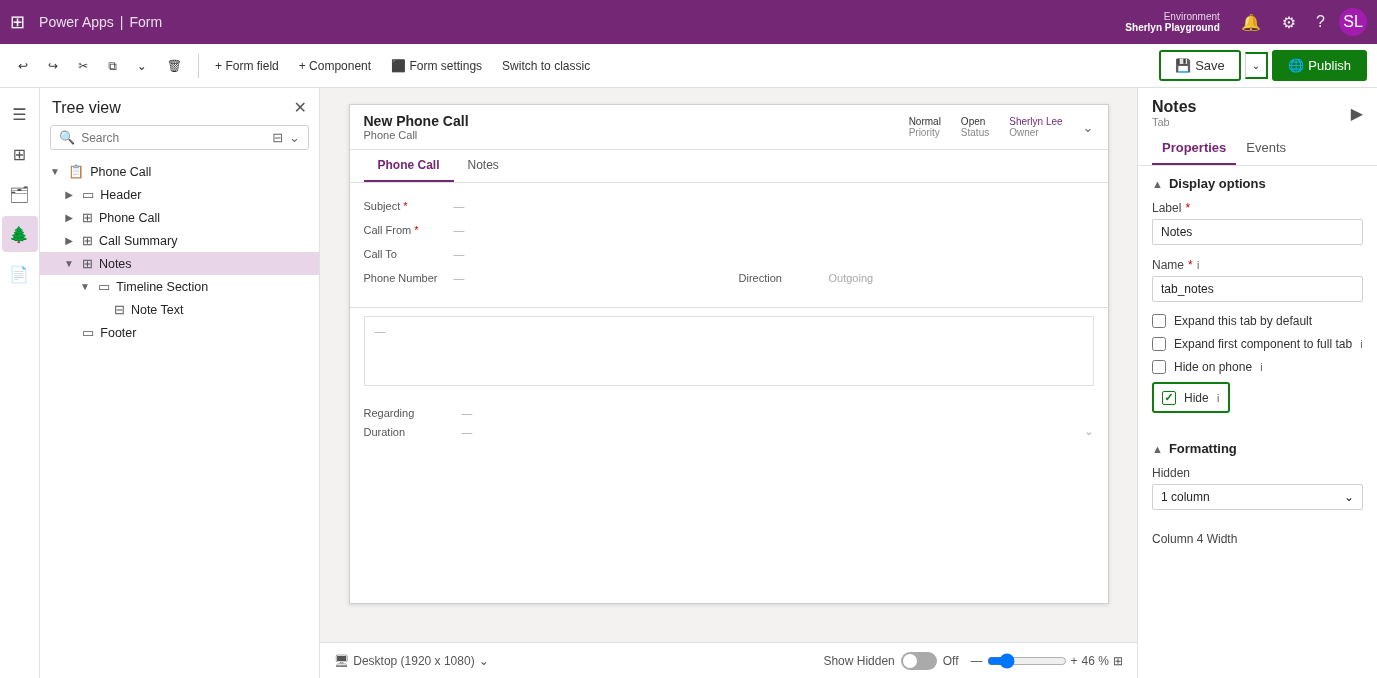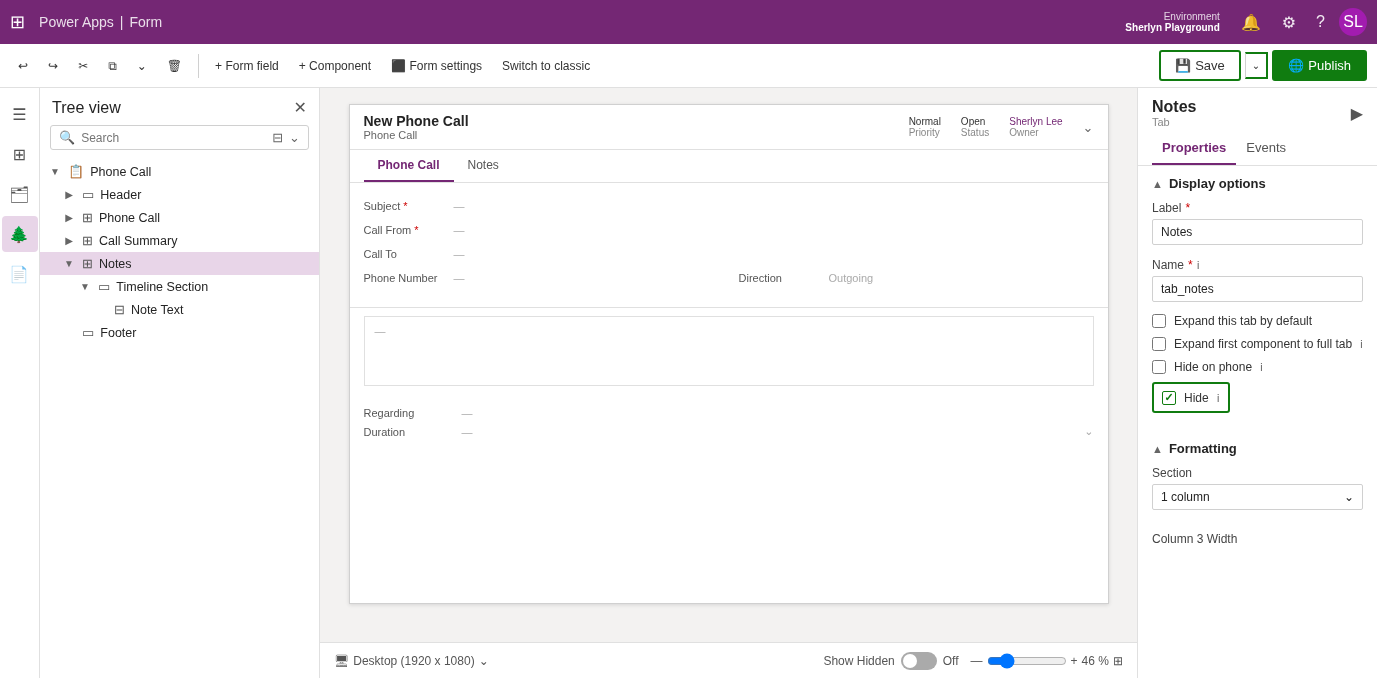--- a/index.html
+++ b/index.html
@@ -570,25 +570,25 @@
         <span class="info-icon">ℹ</span>
       </div>
     </div>
 
     <div class="formatting-section">
       <div class="section-header">
         <span class="section-chevron">▲</span>
         <span>Formatting</span>
       </div>
       <div class="field-group">
-        <div class="formatting-label">Section</div>
+        <div class="formatting-label">Hidden</div>
         <div class="select-input">
           <span>1 column</span>
           <span>⌄</span>
         </div>
       </div>
     </div>
     <div class="col-width-section">
-      <div class="formatting-label">Column 3 Width</div>
+      <div class="formatting-label">Column 4 Width</div>
     </div>
   </div>
 
 </div>
 
 </body></html>

